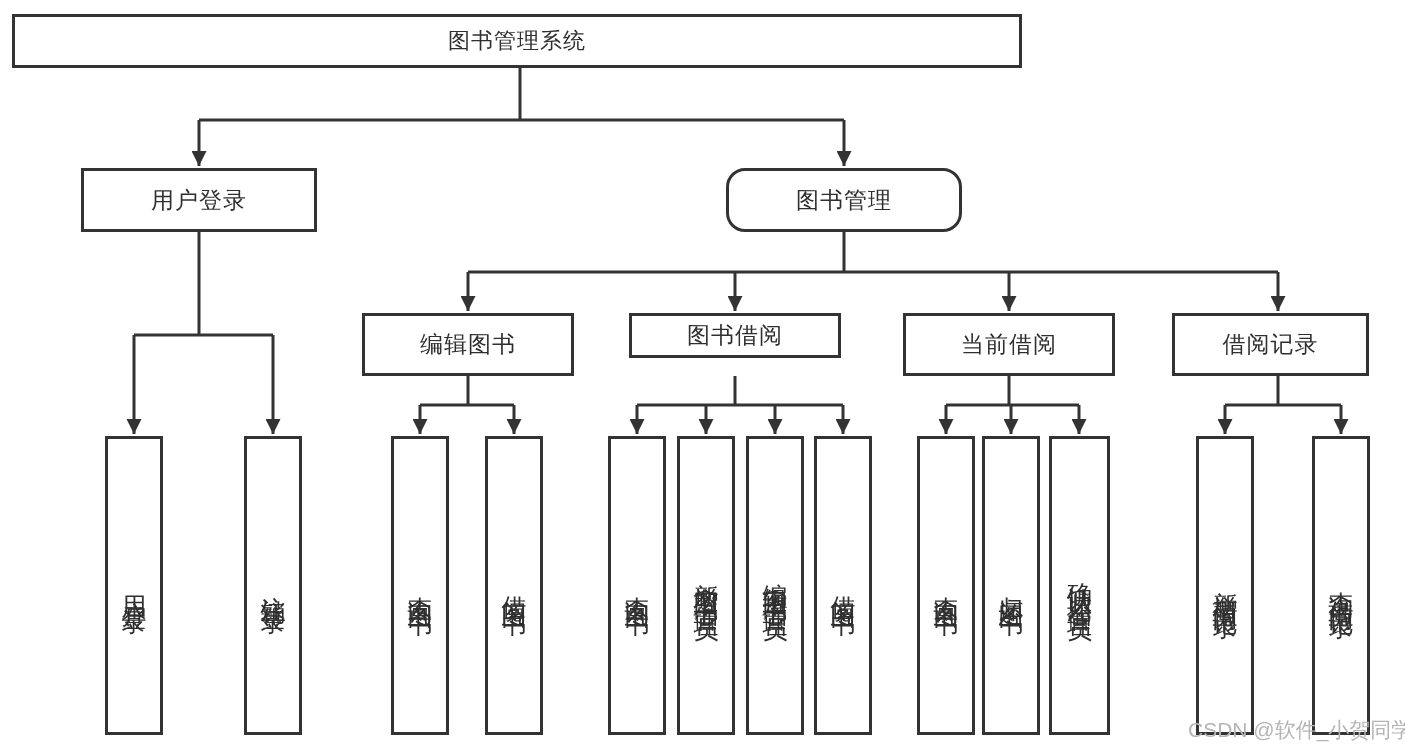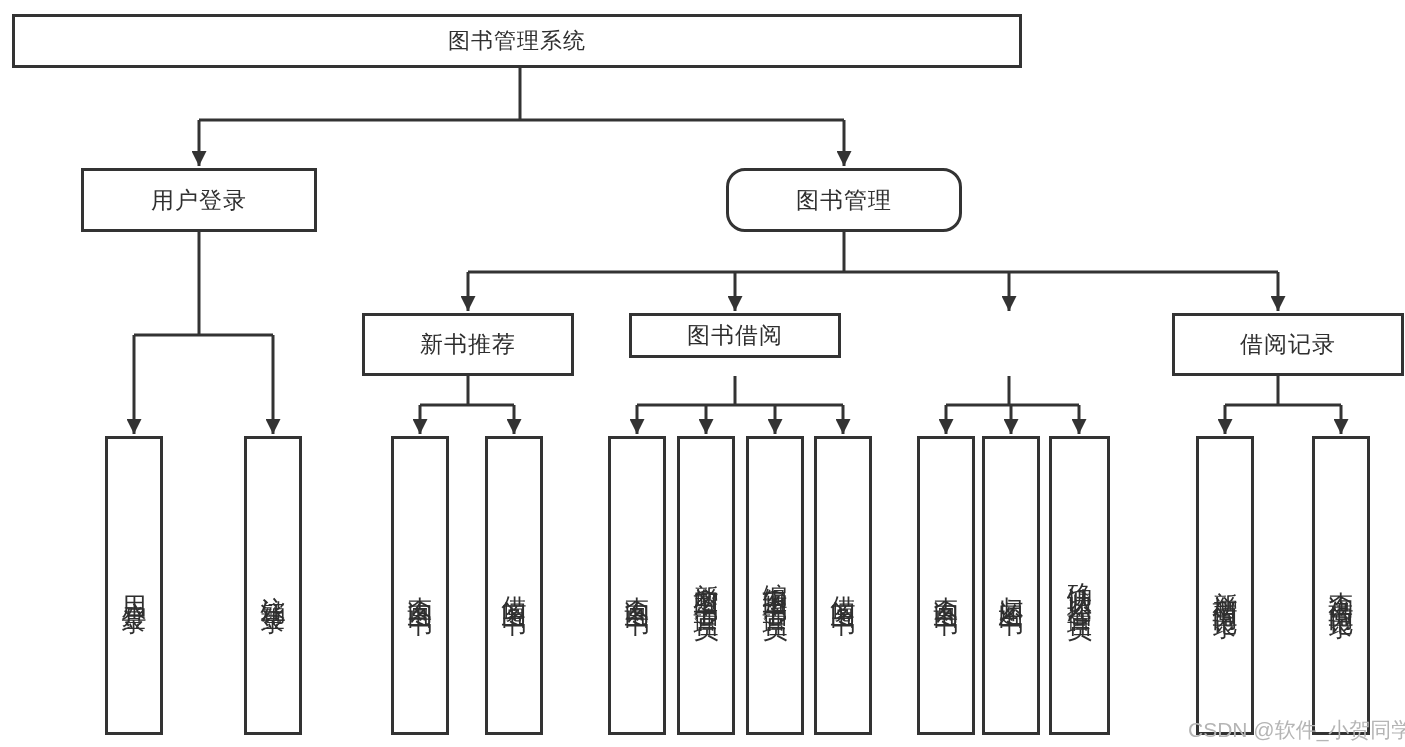--- a/index.html
+++ b/index.html
@@ -107,23 +107,24 @@
     <line x1="1225" y1="405" x2="1341" y2="405"></line>
     <line x1="1225" y1="405" x2="1225" y2="434" marker-end="url(#arrow)"></line>
     <line x1="1341" y1="405" x2="1341" y2="434" marker-end="url(#arrow)"></line>
   </svg>
 
   <div class="hnode root-node" style="left:12px;top:14px;width:1010px;height:54px;">图书管理系统</div>
 
   <div class="hnode" style="left:81px;top:168px;width:236px;height:64px;">用户登录</div>
   <div class="hnode" style="left:726px;top:168px;width:236px;height:64px;border-radius:19px;">图书管理</div>
 
-  <div class="hnode" style="left:362px;top:313px;width:212px;height:63px;">新书推荐</div>
+  <div class="hnode" style="left:362px;top:313px;width:212px;height:63px;">编辑图书</div>
   <div class="hnode" style="left:629px;top:313px;width:212px;height:45px;">图书借阅</div>
-  <div class="hnode" style="left:1172px;top:313px;width:232px;height:63px;">借阅记录</div>
+  <div class="hnode" style="left:903px;top:313px;width:212px;height:63px;">当前借阅</div>
+  <div class="hnode" style="left:1172px;top:313px;width:197px;height:63px;">借阅记录</div>
 
   <div class="leaf" style="left:105px;">
     <span class="vtext">用户登录</span>
   </div>
   <div class="leaf" style="left:244px;">
     <span class="vtext">注销登录</span>
   </div>
 
   <div class="leaf" style="left:391px;">
     <span class="vtext">查询图书</span>

